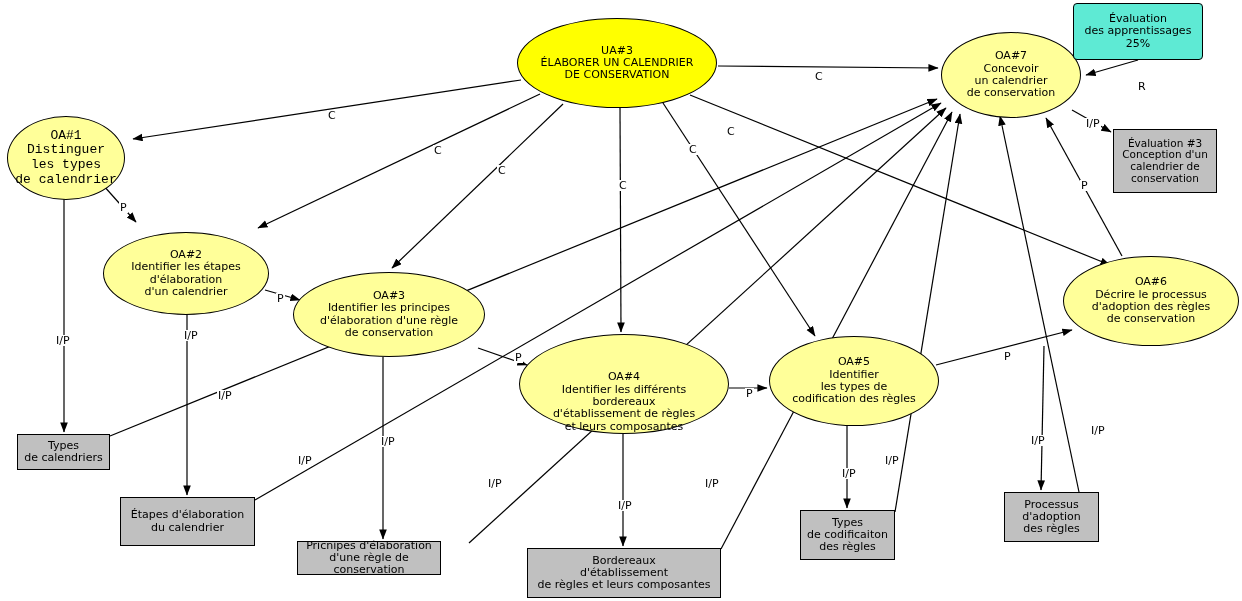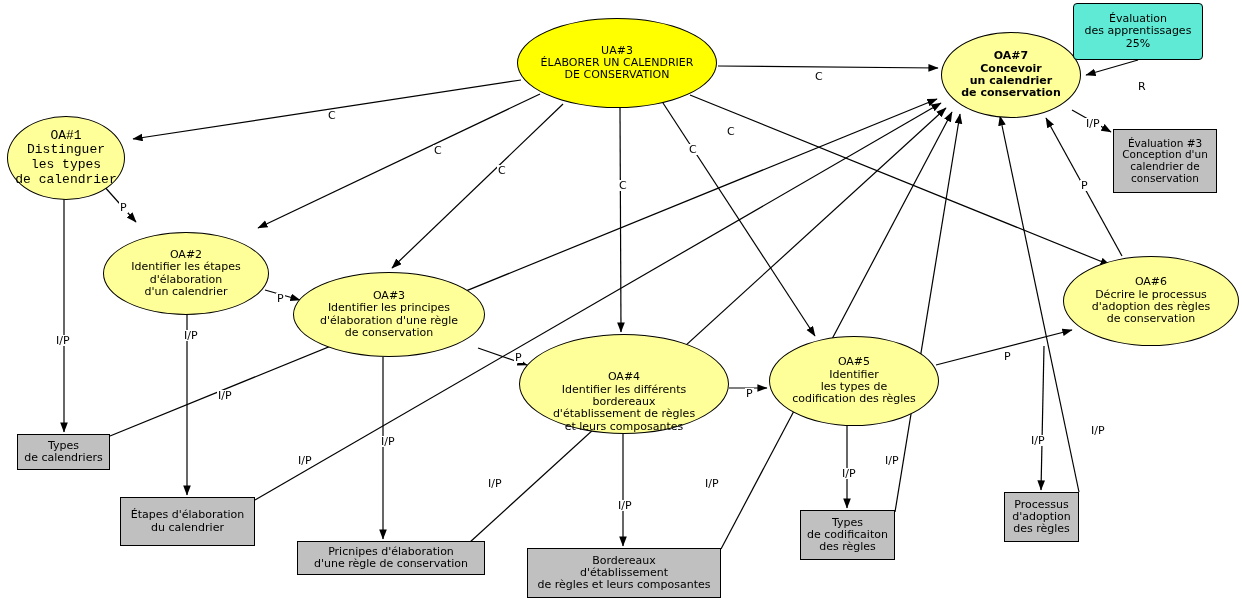--- a/index.html
+++ b/index.html
@@ -56,21 +56,21 @@
       </g>
   </svg>
   <div id="nodes">
       <div class="node ell main" style="left: 517px; top: 18px; width: 200px; height: 90px; font-size: 11px;">
         <div class="ell-txt">
           <span>UA#3</span>
           <span>ÉLABORER UN CALENDRIER</span>
           <span>DE CONSERVATION</span>
         </div>
       </div>
-      <div class="node ell" style="left: 941px; top: 32px; width: 140px; height: 86px; font-size: 11px; font-weight: bold;">
+      <div class="node ell" style="left: 941px; top: 32px; width: 140px; height: 86px; font-size: 11px;">
         <div class="ell-txt">
           <span>OA#7</span>
           <span>Concevoir</span>
           <span>un calendrier</span>
           <span>de conservation</span>
         </div>
       </div>
       <div class="node box cyan" style="left: 1073px; top: 3px; width: 130px; height: 57px; font-size: 11px;">
         <div class="ell-txt">
           <span>Évaluation</span>
@@ -140,41 +140,41 @@
           <span>Types</span>
           <span>de calendriers</span>
         </div>
       </div>
       <div class="node box" style="left: 120px; top: 497px; width: 135px; height: 49px; font-size: 11px;">
         <div class="ell-txt">
           <span>Étapes d'élaboration</span>
           <span>du calendrier</span>
         </div>
       </div>
-      <div class="node box" style="left: 297px; top: 541px; width: 188px; height: 34px; font-size: 11px;">
+      <div class="node box" style="left: 297px; top: 541px; width: 144px; height: 34px; font-size: 11px;">
         <div class="ell-txt">
           <span>Pricnipes d'élaboration</span>
           <span>d'une règle de conservation</span>
         </div>
       </div>
       <div class="node box" style="left: 527px; top: 548px; width: 194px; height: 50px; font-size: 11px;">
         <div class="ell-txt">
           <span>Bordereaux</span>
           <span>d'établissement</span>
           <span>de règles et leurs composantes</span>
         </div>
       </div>
       <div class="node box" style="left: 800px; top: 510px; width: 95px; height: 50px; font-size: 11px;">
         <div class="ell-txt">
           <span>Types</span>
           <span>de codificaiton</span>
           <span>des règles</span>
         </div>
       </div>
-      <div class="node box" style="left: 1004px; top: 492px; width: 75px; height: 50px; font-size: 11px;">
+      <div class="node box" style="left: 1004px; top: 492px; width: 95px; height: 50px; font-size: 11px;">
         <div class="ell-txt">
           <span>Processus</span>
           <span>d'adoption</span>
           <span>des règles</span>
         </div>
       </div>
     </div>
   <div id="labels">
       <div class="lbl" style="left: 327px; top: 110px;">C</div>
       <div class="lbl" style="left: 433px; top: 145px;">C</div>

